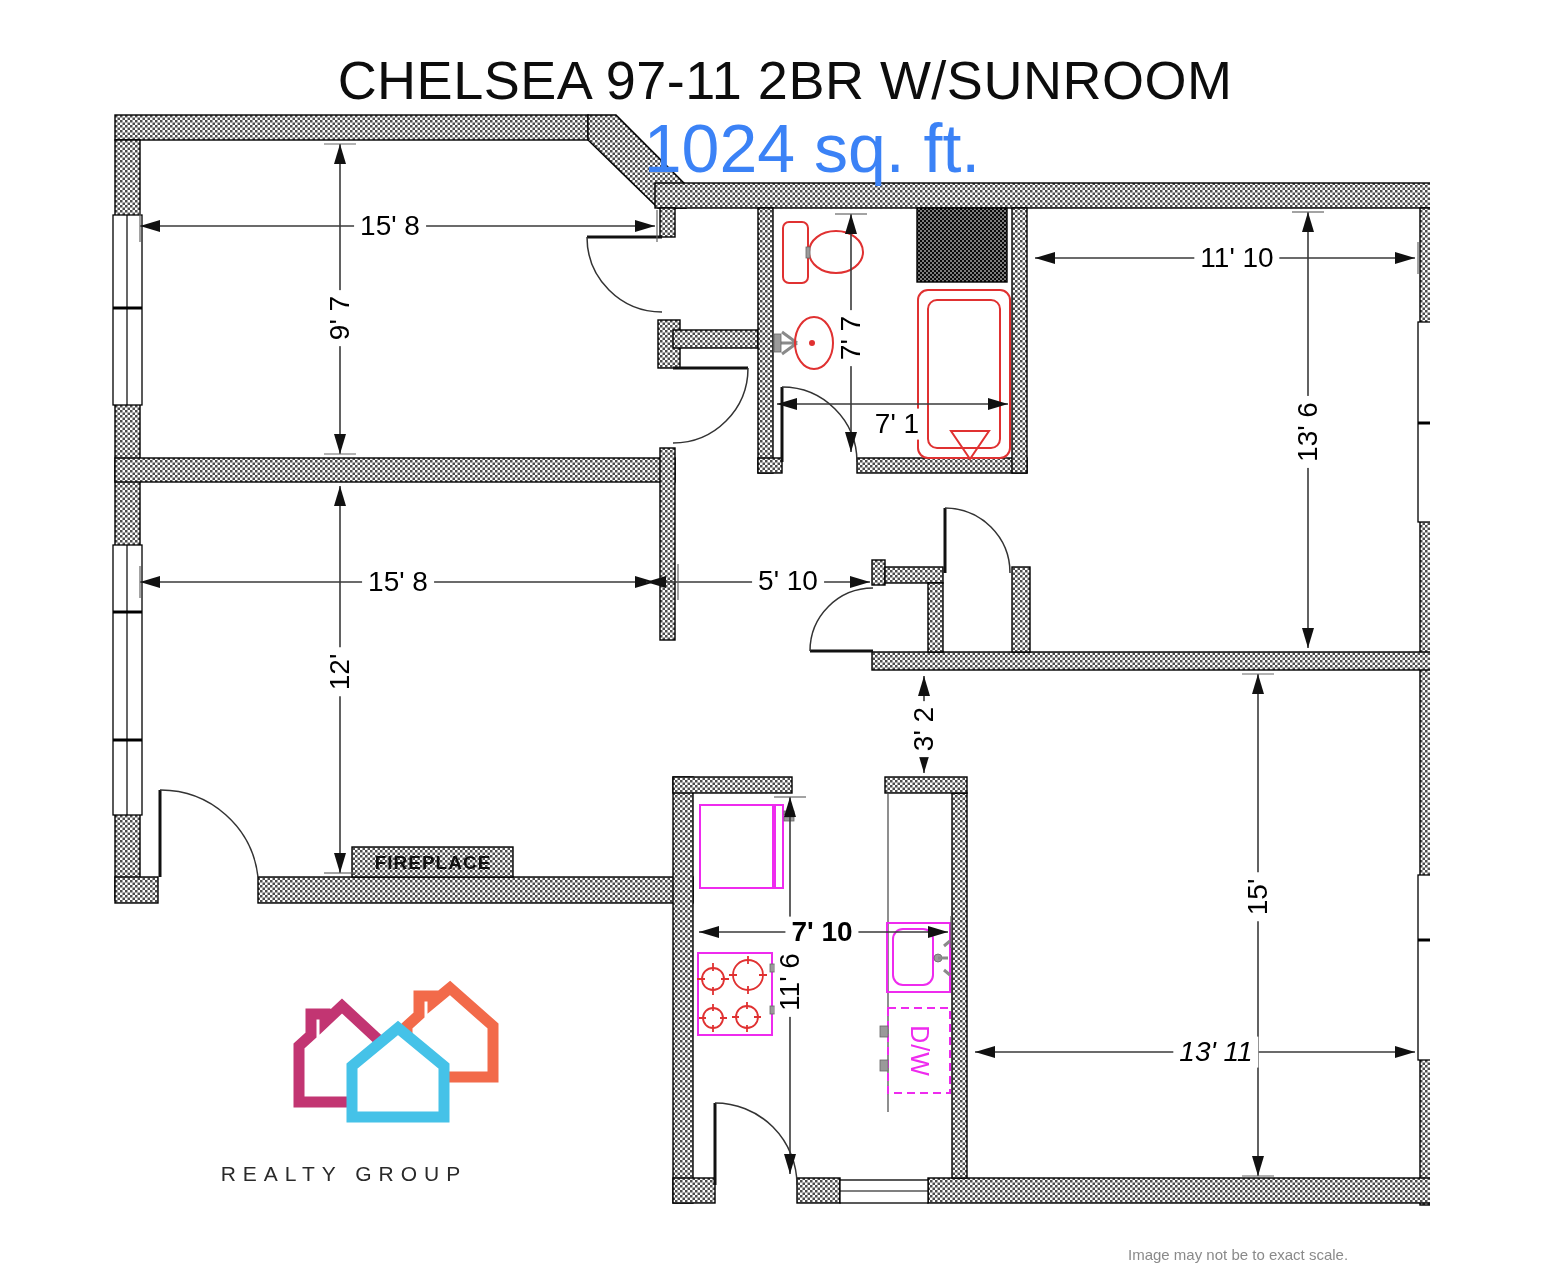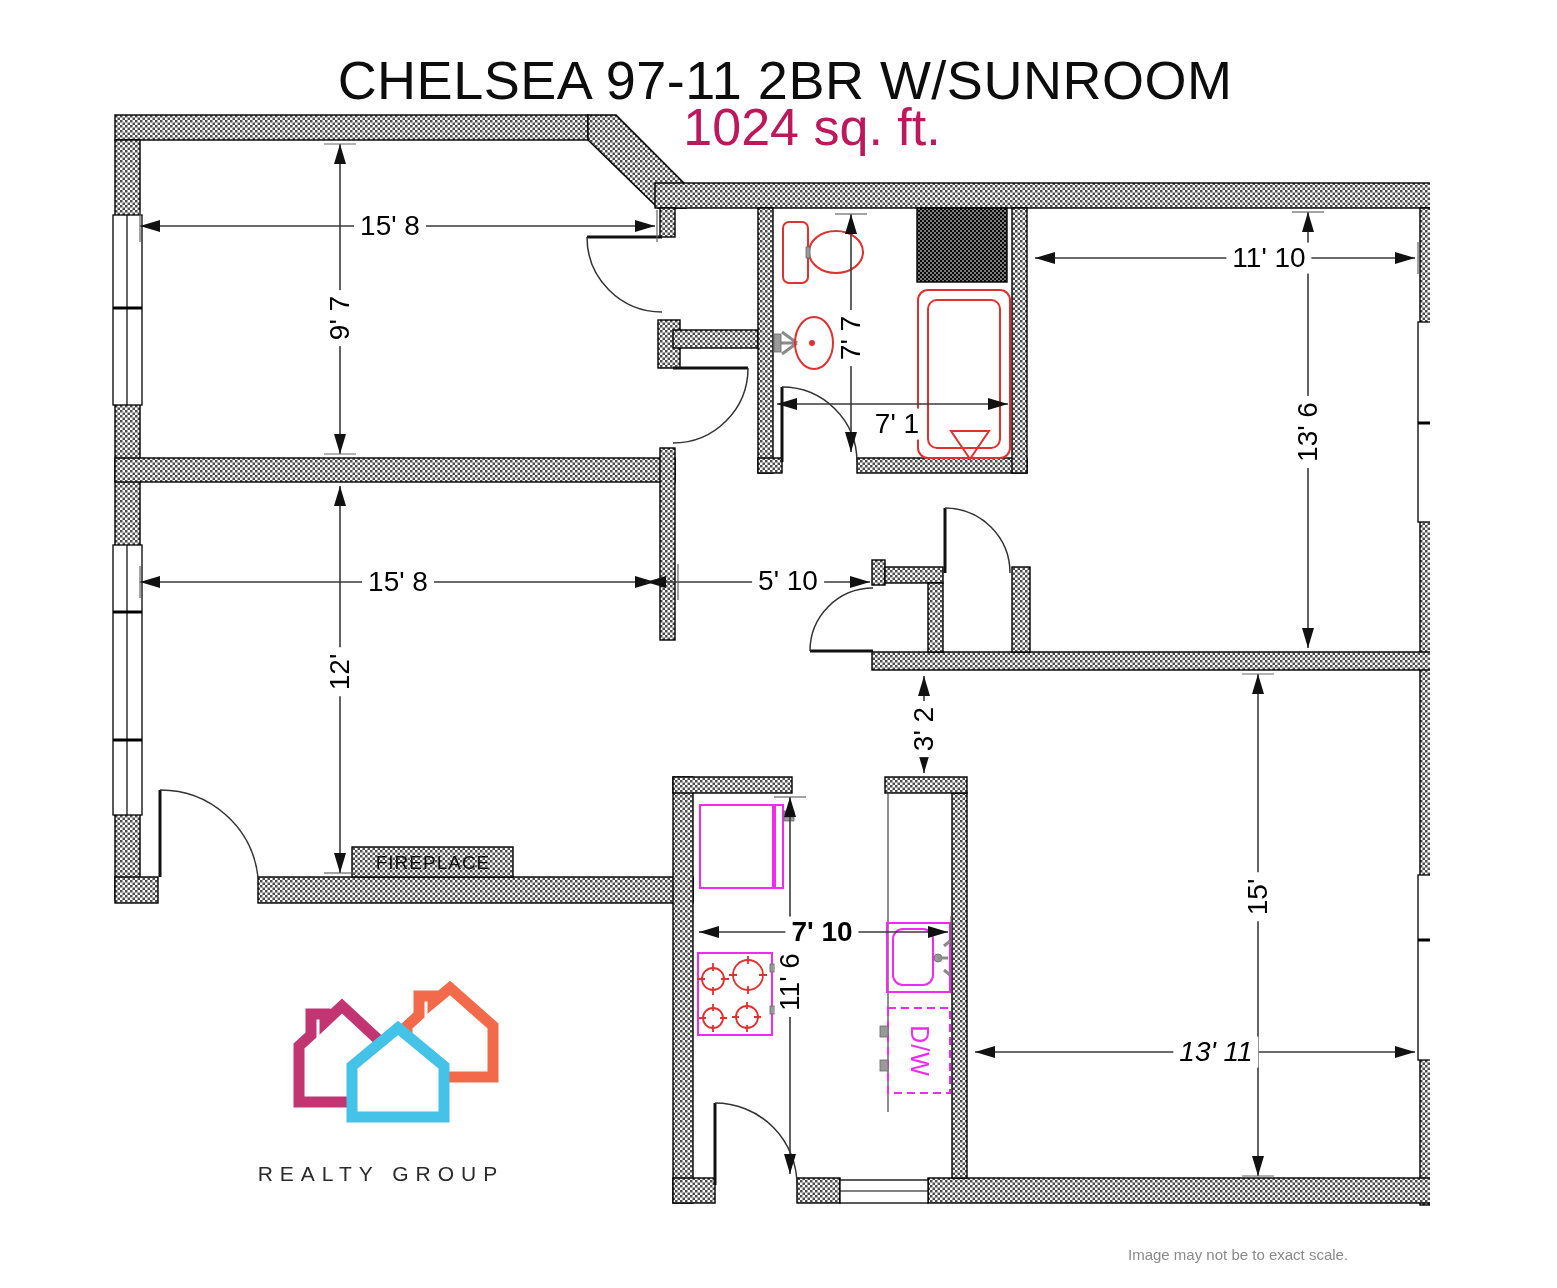--- a/index.html
+++ b/index.html
@@ -27,29 +27,29 @@
   .thin{stroke:#444;stroke-width:1.2;fill:none;}
   .house{fill:none;stroke-width:11;stroke-linejoin:miter;}
   .house-pink{stroke:var(--logo-pink,#c23572);}
   .house-orange{stroke:var(--logo-orange,#f26a4a);}
   .house-cyan{stroke:var(--logo-cyan,#45c2e8);fill:#ffffff;}
   .dimlabel{position:absolute;transform:translate(-50%,-50%);background:#fff;padding:0 6px;
     font-size:28px;color:#000;white-space:nowrap;line-height:1.1;}
   .dimlabel.v{transform:translate(-50%,-50%) rotate(-90deg);}
   .title1{position:absolute;left:785px;top:80px;transform:translate(-50%,-50%);
     font-size:54px;letter-spacing:0.5px;color:#0d0d0d;white-space:nowrap;}
-  .title2{position:absolute;left:812px;top:127px;transform:translate(-50%,-50%);
-    font-size:52px;color:#be185d;white-space:nowrap;}
+  .title2{position:absolute;left:812px;top:148px;transform:translate(-50%,-50%);
+    font-size:68px;color:#3b82f6;white-space:nowrap;}
   .fireplace-label{position:absolute;left:433px;top:863px;transform:translate(-50%,-50%);
-    font-size:19px;font-weight:400;letter-spacing:1px;color:#111;white-space:nowrap;}
+    font-size:19px;font-weight:700;letter-spacing:1px;color:#111;white-space:nowrap;}
   .dw-label{position:absolute;left:919px;top:1051px;transform:translate(-50%,-50%) rotate(90deg);
     font-size:25px;color:var(--kitchen-fixture,#f02bf0);white-space:nowrap;letter-spacing:1px;}
   .logo-name{position:absolute;left:365px;top:1137px;transform:translate(-50%,-50%);
     font-size:46px;font-weight:700;letter-spacing:1px;color:#161616;white-space:nowrap;}
-  .logo-tagline{position:absolute;left:381px;top:1174px;transform:translate(-50%,-50%);
+  .logo-tagline{position:absolute;left:344px;top:1174px;transform:translate(-50%,-50%);
     font-size:21px;font-weight:500;letter-spacing:7px;color:#2a2a2a;white-space:nowrap;}
   .footer-note{position:absolute;left:1128px;top:1246px;font-size:15px;color:#8a8a8a;white-space:nowrap;}
 </style>
 </head>
 <body>
 
 <div id="stage">
 
   <svg class="plan" width="1557" height="1288" viewBox="0 0 1557 1288">
     <defs>
@@ -289,21 +289,21 @@
     </g>
   </svg>
 
   <div class="title1">CHELSEA 97-11  2BR W/SUNROOM</div>
   <div class="title2">1024 sq. ft.</div>
 
   <div class="dimlabel" style="left:390px;top:226px;">15' 8</div>
   <div class="dimlabel v" style="left:340px;top:318px;">9' 7</div>
   <div class="dimlabel v" style="left:851px;top:338px;">7' 7</div>
   <div class="dimlabel" style="left:897px;top:424px;">7' 1</div>
-  <div class="dimlabel" style="left:1237px;top:258px;margin-left:32px;">11' 10</div>
+  <div class="dimlabel" style="left:1237px;top:258px;">11' 10</div>
   <div class="dimlabel v" style="left:1308px;top:432px;">13' 6</div>
   <div class="dimlabel" style="left:398px;top:582px;">15' 8</div>
   <div class="dimlabel" style="left:770px;top:581px;margin-left:18px;">5' 10</div>
   <div class="dimlabel v" style="left:340px;top:672px;">12'</div>
   <div class="dimlabel v" style="left:924px;top:729px;">3' 2</div>
   <div class="dimlabel" style="left:822px;top:932px;font-weight:bold;">7' 10</div>
   <div class="dimlabel v" style="left:790px;top:982px;">11' 6</div>
   <div class="dimlabel" style="left:1216px;top:1052px;font-style:italic;">13' 11</div>
   <div class="dimlabel v" style="left:1258px;top:897px;">15'</div>
 

